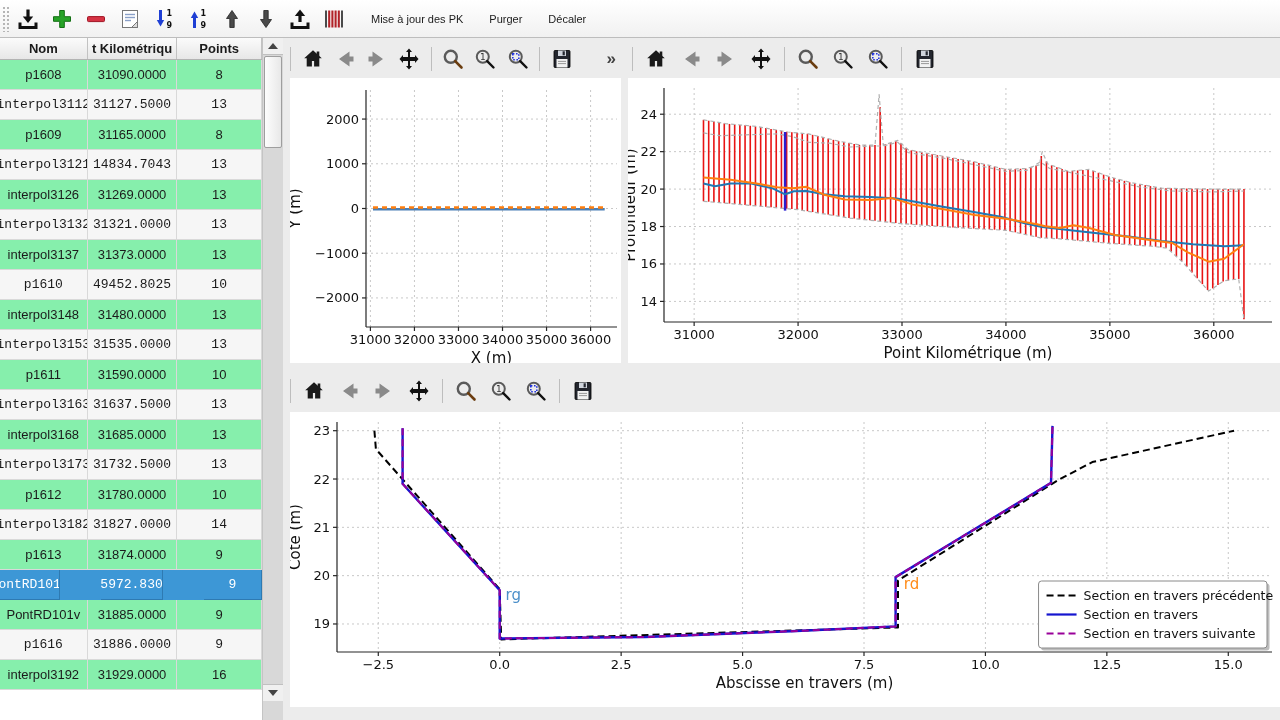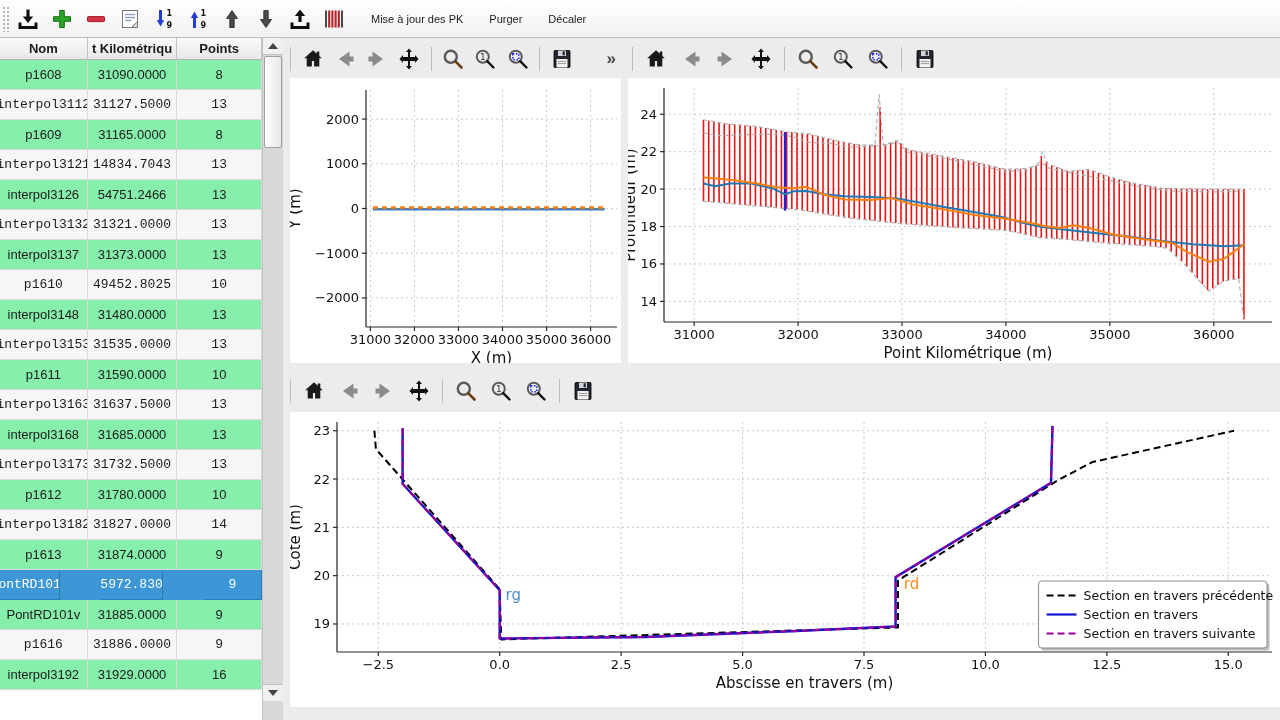--- a/index.html
+++ b/index.html
@@ -172,21 +172,21 @@
             <div class="td c1">31165.0000</div>
             <div class="td c2">8</div>
           </div>
           <div class="t-row alt">
             <div class="td c0">interpol3121</div>
             <div class="td c1">14834.7043</div>
             <div class="td c2">13</div>
           </div>
           <div class="t-row">
             <div class="td c0">interpol3126</div>
-            <div class="td c1">54751.2466</div>
+            <div class="td c1">31269.0000</div>
             <div class="td c2">13</div>
           </div>
           <div class="t-row alt">
             <div class="td c0">interpol3132</div>
             <div class="td c1">31321.0000</div>
             <div class="td c2">13</div>
           </div>
           <div class="t-row">
             <div class="td c0">interpol3137</div>
             <div class="td c1">31373.0000</div>

